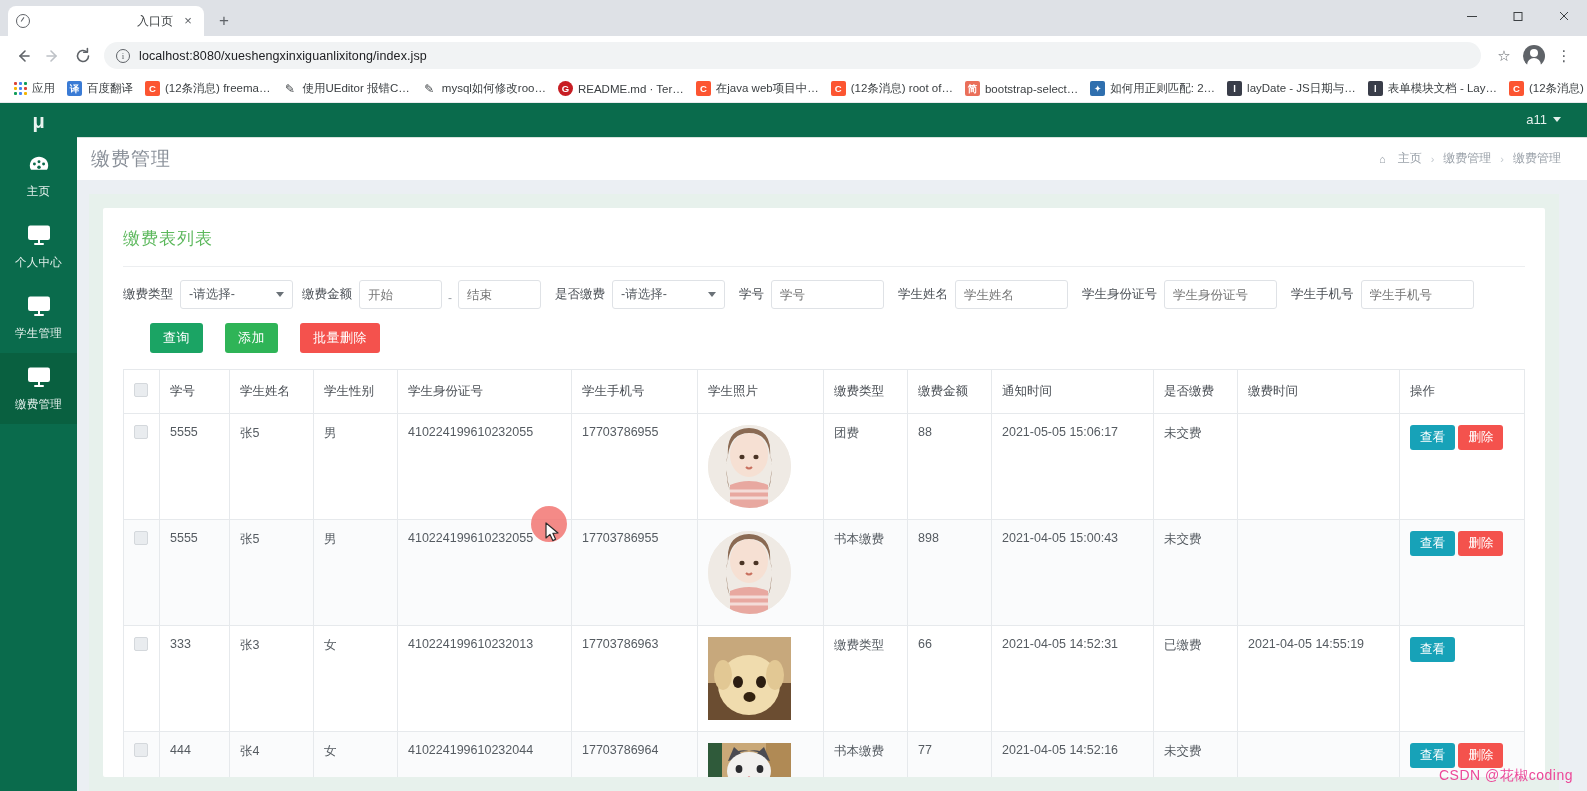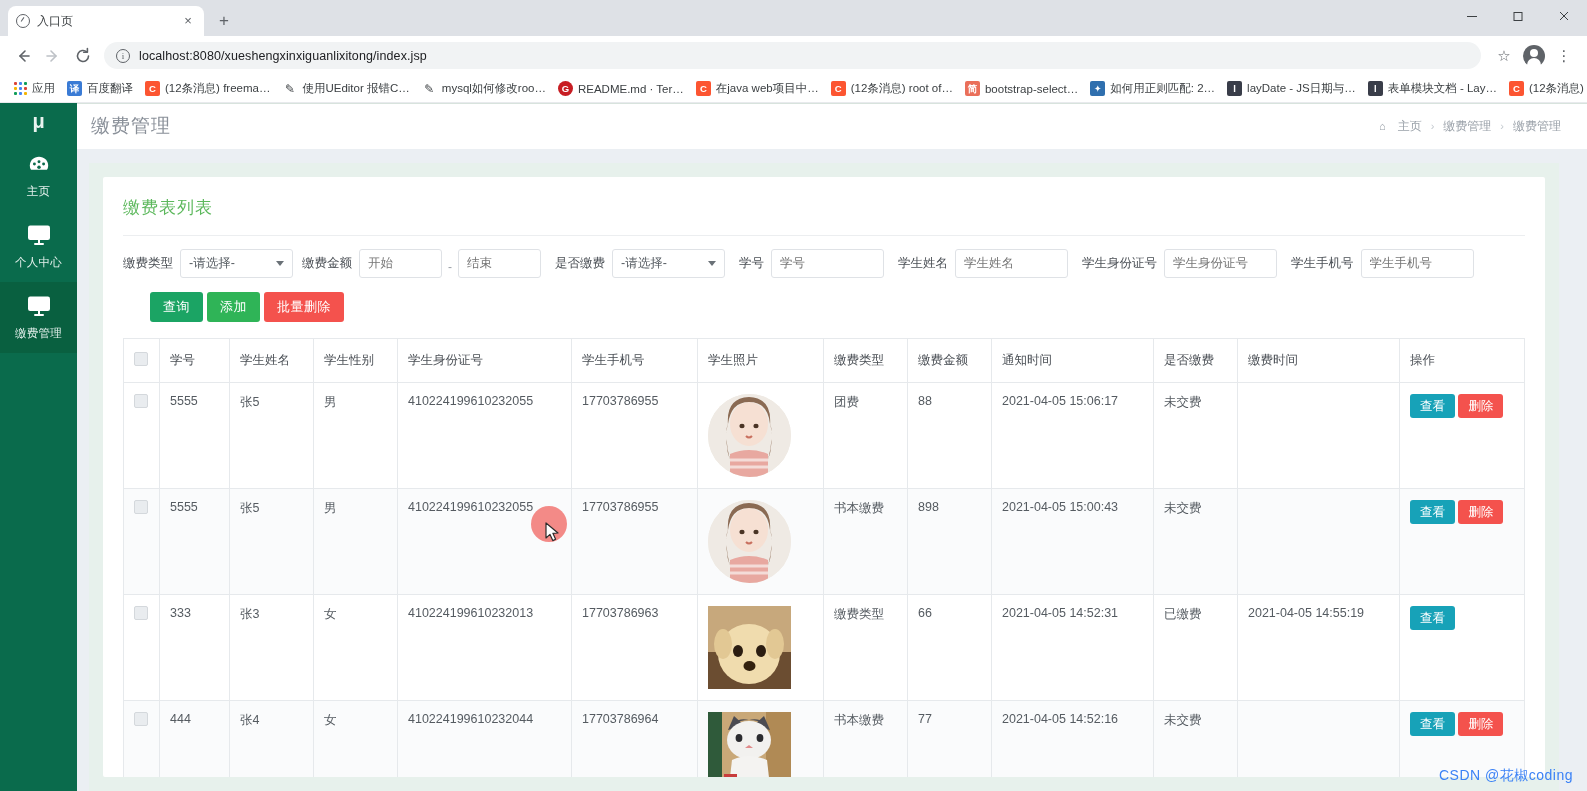--- a/index.html
+++ b/index.html
@@ -38,21 +38,21 @@
     position: relative;
   }
   .tab-favicon::after {
     content: "";
     position: absolute;
     left: 5px; top: 2px;
     width: 1.4px; height: 5px;
     background: #5f6368;
     transform: rotate(35deg);
   }
-  .tab-title { flex: 1 1 auto; white-space: nowrap; overflow: hidden; }
+  .tab-title { flex: 1 1 auto; white-space: nowrap; overflow: hidden; text-align: right; }
   .tab-close {
     width: 16px; height: 16px; flex: 0 0 16px;
     font-size: 13px; line-height: 15px; text-align: center;
     color: #5f6368; cursor: pointer;
   }
   .newtab {
     width: 28px; height: 28px;
     margin-left: 6px; margin-bottom: 1px;
     font-size: 17px; line-height: 27px; text-align: center;
     color: #5f6368; border-radius: 50%;
@@ -323,21 +323,21 @@
   }
   .sel-fee { width: 113px; }
   .sel-paid { width: 113px; }
   .in-amt { width: 83px; }
   .in-xh  { width: 113px; }
   .in-name{ width: 113px; }
   .in-id  { width: 113px; }
   .in-tel { width: 113px; }
   .dash { color: #9aa0a6; padding: 0 6px; font-size: 12px; align-self: flex-end; margin-bottom: 4px;}
 
-  .btnrow { display: flex; gap: 4px; padding: 14px 0 16px 27px; }
+  .btnrow { display: flex; gap: 22px; padding: 14px 0 16px 27px; }
   .btn {
     border: none;
     border-radius: 3px;
     color: #fff;
     font-size: 13px;
     padding: 6px 13px;
     cursor: pointer;
     font-family: "Liberation Sans", sans-serif;
     letter-spacing: 0.5px;
   }
@@ -423,21 +423,21 @@
   }
   .cursor-arrow {
     position: absolute;
     left: 545px; top: 419px;
     pointer-events: none;
   }
   .watermark {
     position: absolute;
     right: 14px; bottom: 6px;
     font-size: 14px;
-    color: #3b82f6;
+    color: #ec4899;
     letter-spacing: 0.5px;
     pointer-events: none;
   }
 </style>
 </head>
 <body>
 
 <div class="browser-topbar">
   <div class="tab">
     <span class="tab-favicon"></span>
@@ -577,34 +577,48 @@
 
     <div class="side-item">
       <svg class="side-ico" viewBox="0 0 26 22">
         <rect x="2" y="1.5" width="22" height="14.5" rx="2.2" fill="#ffffff"></rect>
         <rect x="12" y="16" width="2" height="3" fill="#ffffff"></rect>
         <rect x="8" y="19" width="10" height="2" rx="1" fill="#ffffff"></rect>
       </svg>
       <span class="side-label">个人中心</span>
     </div>
 
+    <div class="side-item">
+      <svg class="side-ico" viewBox="0 0 26 22">
+        <rect x="2" y="1.5" width="22" height="14.5" rx="2.2" fill="#ffffff"></rect>
+        <rect x="12" y="16" width="2" height="3" fill="#ffffff"></rect>
+        <rect x="8" y="19" width="10" height="2" rx="1" fill="#ffffff"></rect>
+      </svg>
+      <span class="side-label">学生管理</span>
+    </div>
 
     <div class="side-item active">
       <svg class="side-ico" viewBox="0 0 26 22">
         <rect x="2" y="1.5" width="22" height="14.5" rx="2.2" fill="#ffffff"></rect>
         <rect x="12" y="16" width="2" height="3" fill="#ffffff"></rect>
         <rect x="8" y="19" width="10" height="2" rx="1" fill="#ffffff"></rect>
       </svg>
       <span class="side-label">缴费管理</span>
     </div>
 
   </div>
 
   <div class="content">
 
+    <div class="topbar">
+      <div class="user-menu">
+        <span>a11</span>
+        <span class="caret-down"></span>
+      </div>
+    </div>
 
     <div class="pageheader">
       <div class="page-title">缴费管理</div>
       <div class="breadcrumb">
         <span class="home-ico">⌂</span>
         <span>主页</span>
         <span class="sep">›</span>
         <span>缴费管理</span>
         <span class="sep">›</span>
         <span>缴费管理</span>
@@ -691,21 +705,21 @@
                         <ellipse cx="34" cy="32" rx="2.6" ry="2.2" fill="#4a3425"></ellipse>
                         <ellipse cx="48" cy="32" rx="2.6" ry="2.2" fill="#4a3425"></ellipse>
                         <path d="M38 42 q3 3 6 0" stroke="#c9705f" stroke-width="2" fill="none"></path>
                         <path d="M22 60 q19 -8 38 0 l0 23 l-38 0z" fill="#e8a8a0"></path>
                         <path d="M22 66 h38 M22 73 h38" stroke="#f4dcd8" stroke-width="3"></path>
                       </svg>
                   </div>
                 </td>
                 <td>团费</td>
                 <td>88</td>
-                <td>2021-04-05 15:06:17</td>
+                <td>2021-05-05 15:06:17</td>
                 <td>未交费</td>
                 <td></td>
                 <td>
                   <span class="abtn abtn-view">查看</span>
                   <span class="abtn abtn-del">删除</span>
                 </td>
               </tr>
 
               <tr class="alt">
                 <td><span class="cb"></span></td>

